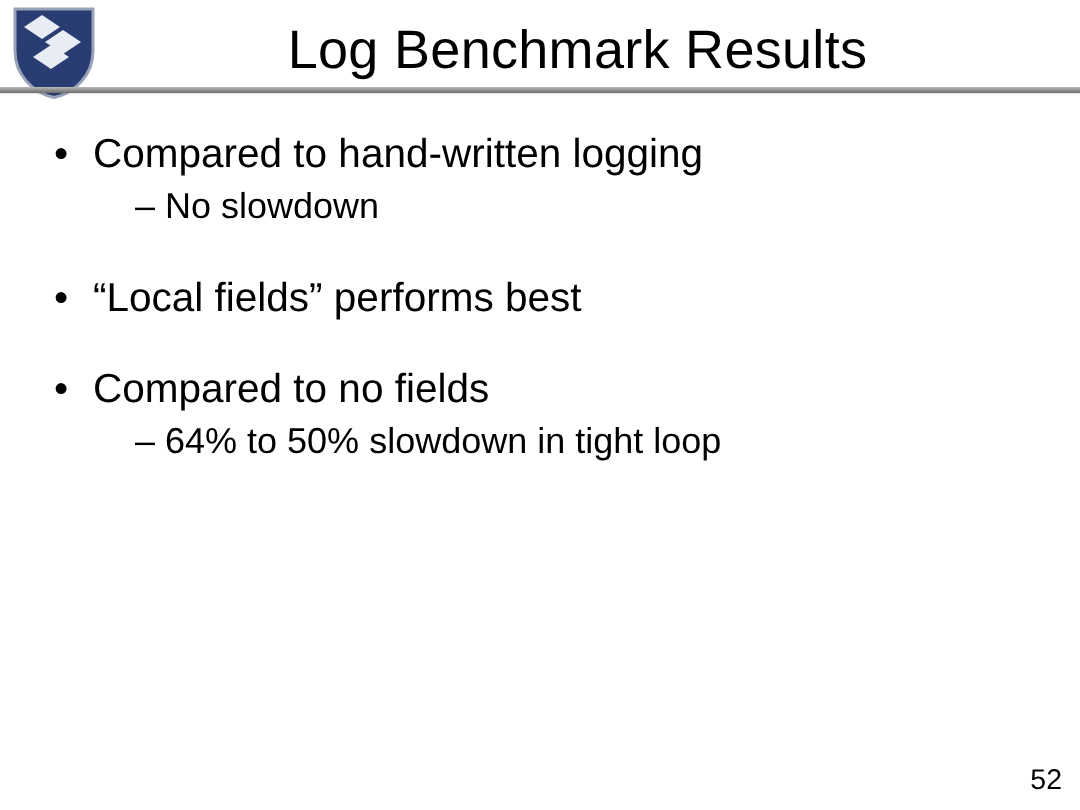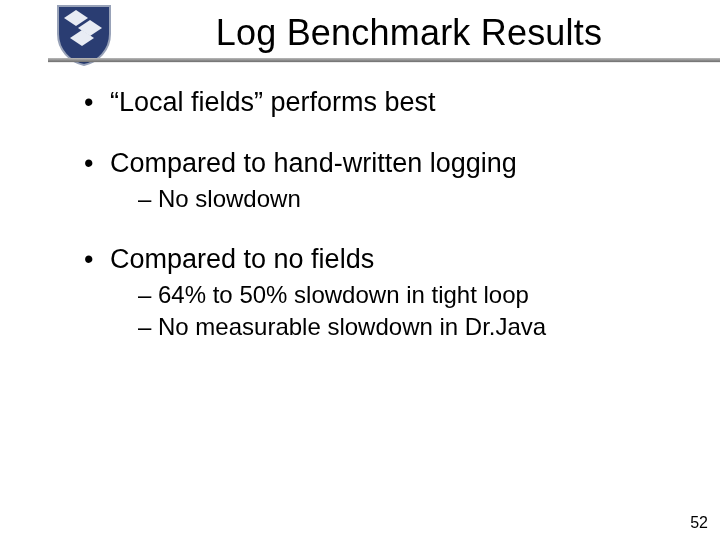--- a/index.html
+++ b/index.html
@@ -11,21 +11,20 @@
     font-family: Arial, Helvetica, sans-serif;
     color: #000;
     overflow: hidden;
     position: relative;
   }
   .slide {
     width: 720px;
     height: 540px;
     position: relative;
     box-sizing: border-box;
-    padding-left: 48px;
   }
   .header {
     position: relative;
     height: 66px;
     padding-top: 6px;
   }
   .logo {
     position: absolute;
     left: 8px;
     top: 4px;
@@ -88,21 +87,21 @@
   ul.level2 > li::before {
     content: "–";
     position: absolute;
     left: 0;
     top: 0;
   }
   .pagenum {
     position: absolute;
     right: 12px;
     bottom: 8px;
-    font-size: 16px;
+    font-size: 19px;
     color: #000;
   }
 </style>
 </head>
 <body>
 
 <div class="slide">
 
   <div class="header">
     <div class="logo">
@@ -113,38 +112,35 @@
         <path d="M14 34 L26 26 L38 34 L26 42 Z" fill="#e8ecf4"></path>
       </svg>
     </div>
     <h1 class="title">Log Benchmark Results</h1>
     <div class="rule"></div>
   </div>
 
   <div class="body">
     <ul class="level1">
       <li>
-        <span>“Local fields” performs best</span>
-      </li>
-      <li>
         <span>Compared to hand-written logging</span>
         <ul class="level2">
           <li>
             <span>No slowdown</span>
           </li>
         </ul>
       </li>
       <li>
+        <span>“Local fields” performs best</span>
+      </li>
+      <li>
         <span>Compared to no fields</span>
         <ul class="level2">
           <li>
             <span>64% to 50% slowdown in tight loop</span>
-          </li>
-          <li>
-            <span>No measurable slowdown in Dr.Java</span>
           </li>
         </ul>
       </li>
     </ul>
   </div>
 
   <div class="pagenum">52</div>
 </div>
 
 </body></html>

